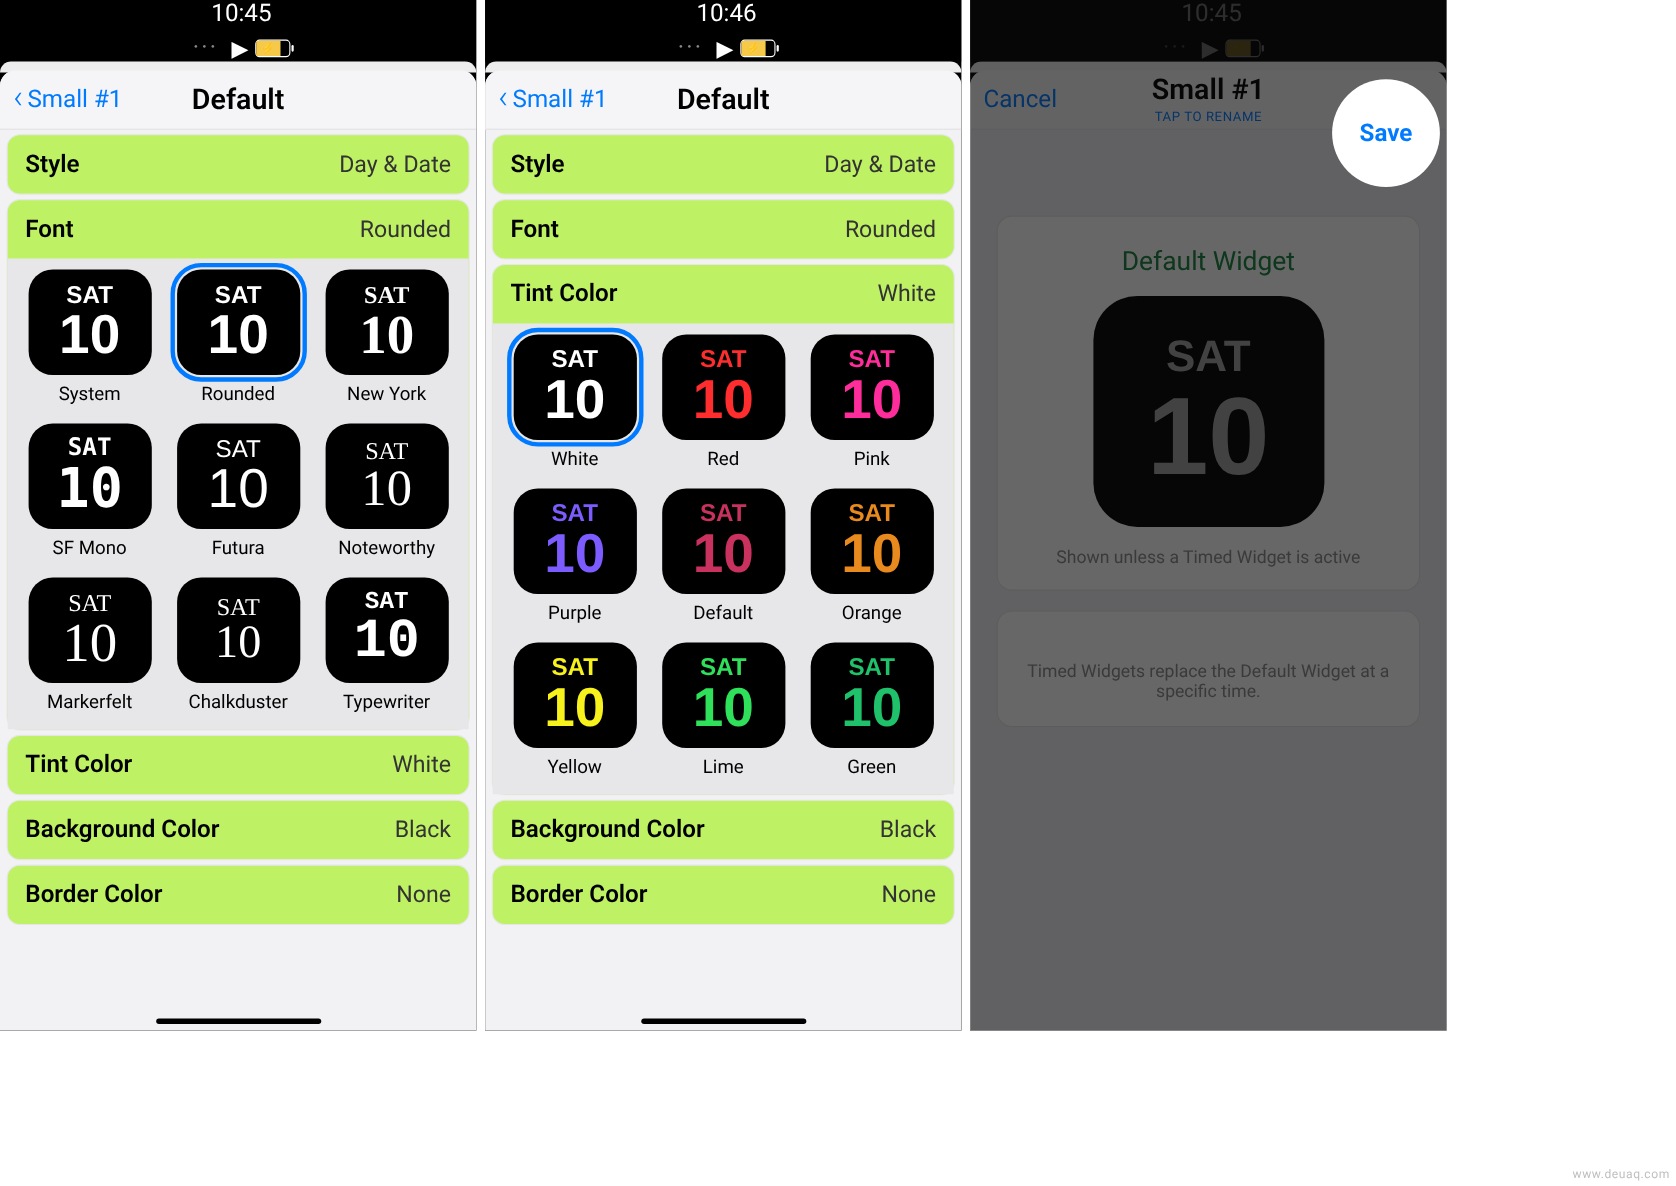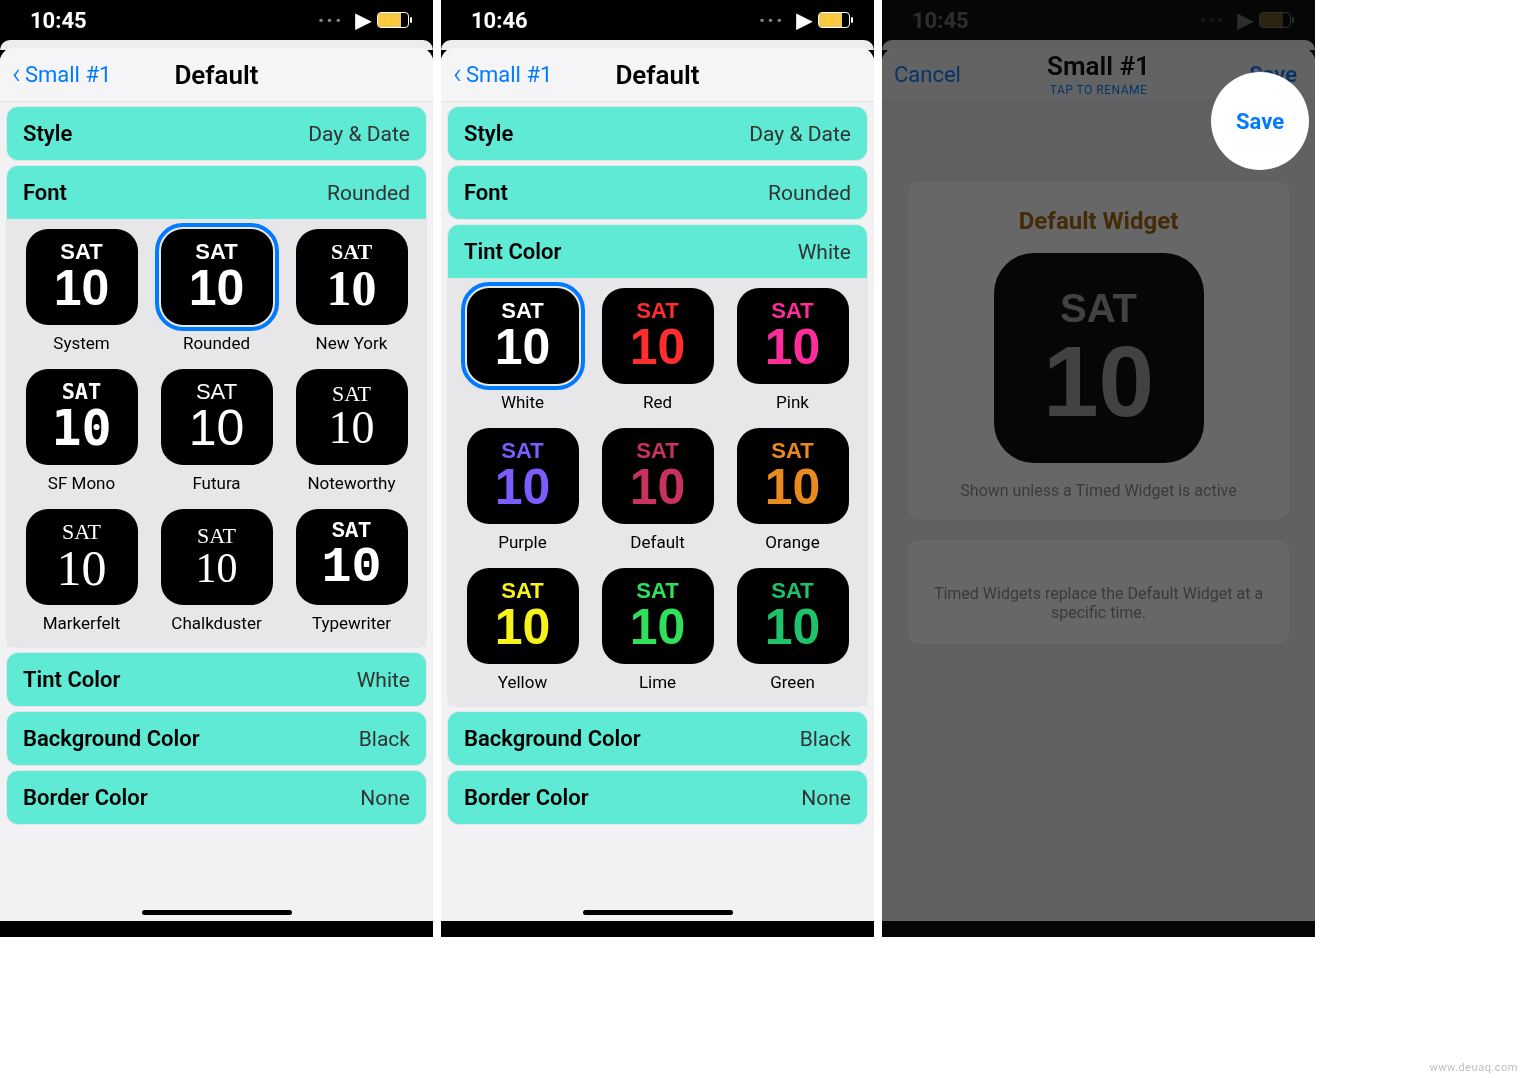--- a/index.html
+++ b/index.html
@@ -16,29 +16,30 @@
     height: 937px;
     background: #000;
     border-radius: 0;
     position: relative;
     overflow: hidden;
     margin-right: 8px;
   }
   .phone:last-child { margin-right: 0; }
   .phones { display:flex; padding: 0; }
   .status-bar {
-    height: 40px;
+    height: 56px;
     background: #000;
     color: #fff;
     display: flex;
     align-items: center;
     justify-content: space-between;
     padding: 0 24px 0 30px;
     font-size: 22px;
-    font-weight: 700;
+    font-weight: 400;
+    flex-direction: column;
   }
   .status-icons { display:flex; align-items:center; gap:6px; }
   .wifi { font-size:20px; }
   .battery {
     width: 32px; height: 16px; border:1.5px solid #fff; border-radius:4px;
     position: relative; display:flex; align-items:center;
   }
   .battery::after { content:""; position:absolute; right:-4px; top:4px; width:2px; height:6px; background:#fff; border-radius:1px;}
   .battery-fill { background:#f7c948; height:100%; width:75%; border-radius:2px 0 0 2px; display:flex; align-items:center; justify-content:center; font-size:10px; color:#000;}
   .dots::before { content:"···"; letter-spacing:2px; color:#888; font-size:22px; margin-right:6px;}
@@ -77,21 +78,21 @@
   .nav-left .chev { font-size:30px; line-height:1; font-weight:300; margin-top:-4px;}
   .nav-right {
     position:absolute; right:18px; top:0; height:100%;
     display:flex; align-items:center;
     color:#007aff; font-size:22px; font-weight:600;
   }
 
   .content { position:absolute; top:54px; bottom:0; left:0; right:0; overflow:hidden; }
 
   .section {
-    background:#5eead4;
+    background:#bef264;
     border-radius:12px;
     margin: 4px 6px;
     border:1px solid #e6e6e8;
   }
   .row {
     display:flex; justify-content:space-between; align-items:center;
     padding: 14px 16px;
     font-size:22px;
   }
   .row .label { font-weight:600; }
@@ -147,21 +148,21 @@
     width:210px; height:210px; background:#000; border-radius:40px;
     display:flex; flex-direction:column; align-items:center; justify-content:center;
     margin: 0 auto;
   }
   .big-preview .day { font-size:40px; color:#9f9f9f; font-weight:700; }
   .big-preview .num { font-size:100px; color:#9f9f9f; font-weight:700; line-height:1;}
   .card {
     background:#fff; border-radius:14px; margin: 18px 24px; padding:26px 14px 20px; text-align:center;
     border:1px solid #e3e3e6;
   }
-  .card-title { color:#a16207; font-size:24px; font-weight:700; margin-bottom:18px;}
+  .card-title { color:#15803d; font-size:24px; font-weight:400; margin-bottom:18px;}
   .card-sub { color:#8a8a8e; font-size:16px; margin-top:18px;}
   .dim-overlay {
     position:absolute; inset:0; background:rgba(10,10,10,0.62);
     pointer-events:none;
   }
   .save-spot {
     position:absolute; top:72px; right:6px;
     width:98px; height:98px; border-radius:50%;
     background:#fff; display:flex; align-items:center; justify-content:center;
     pointer-events:none;

